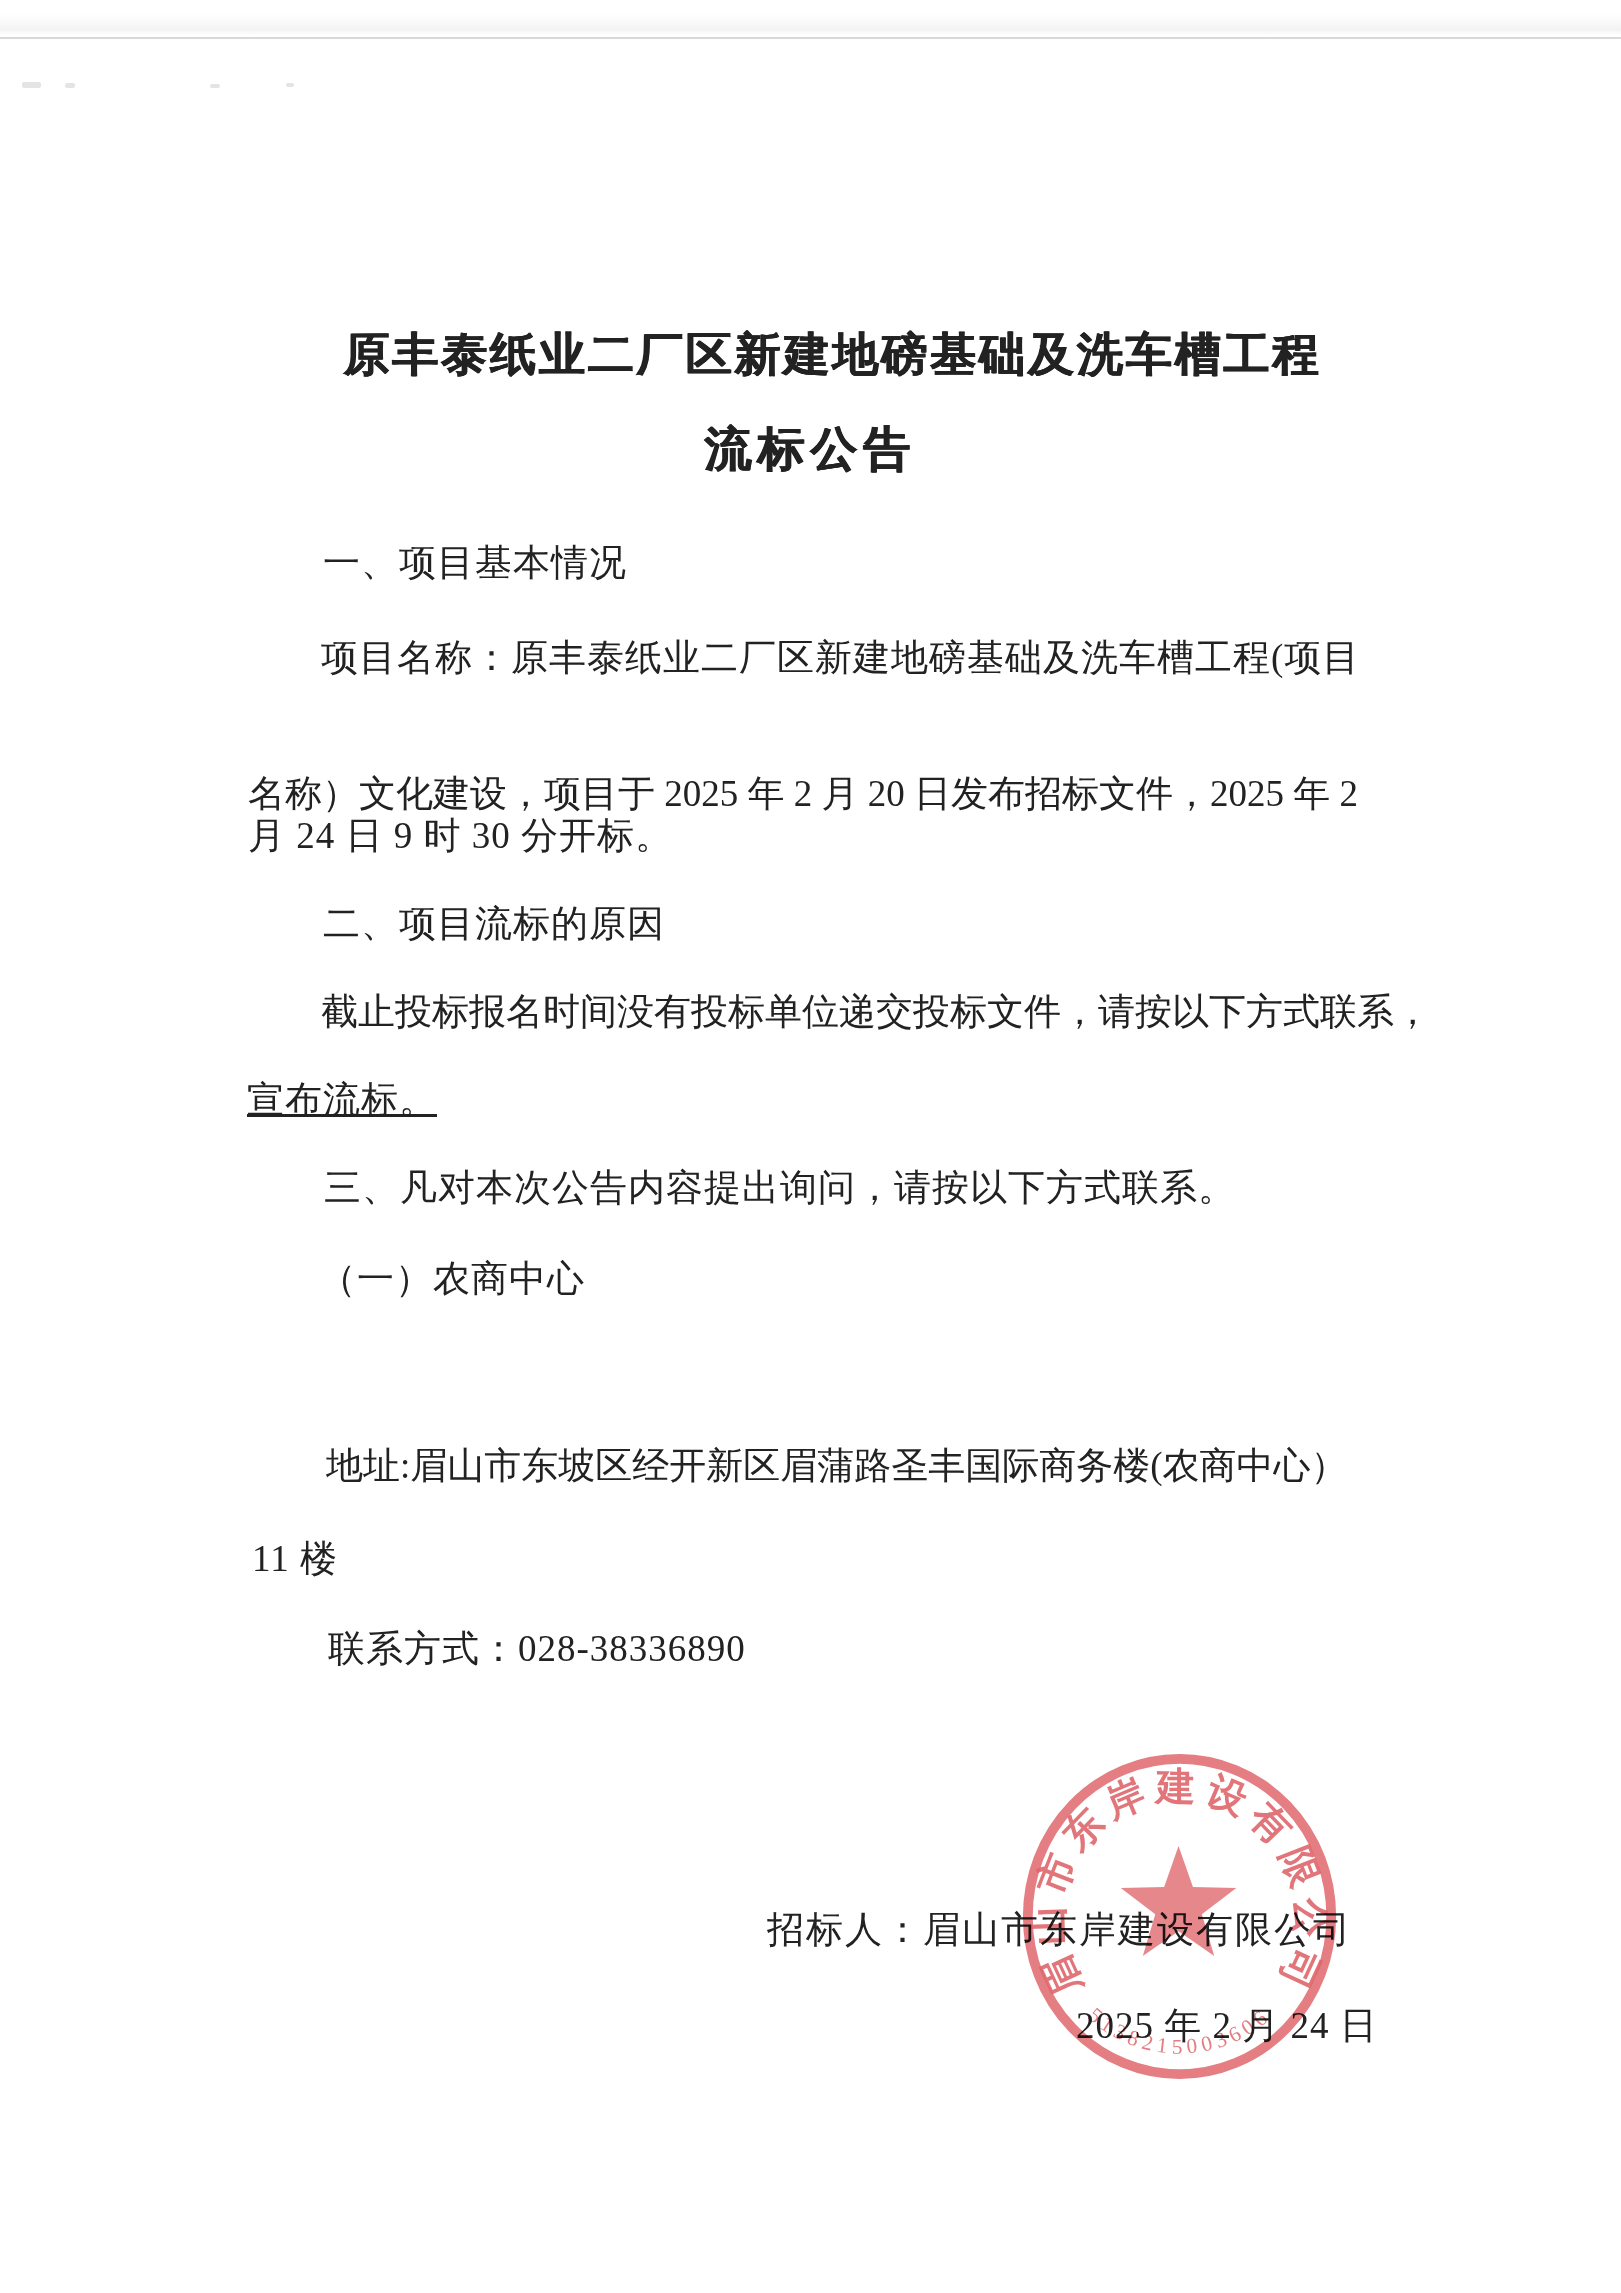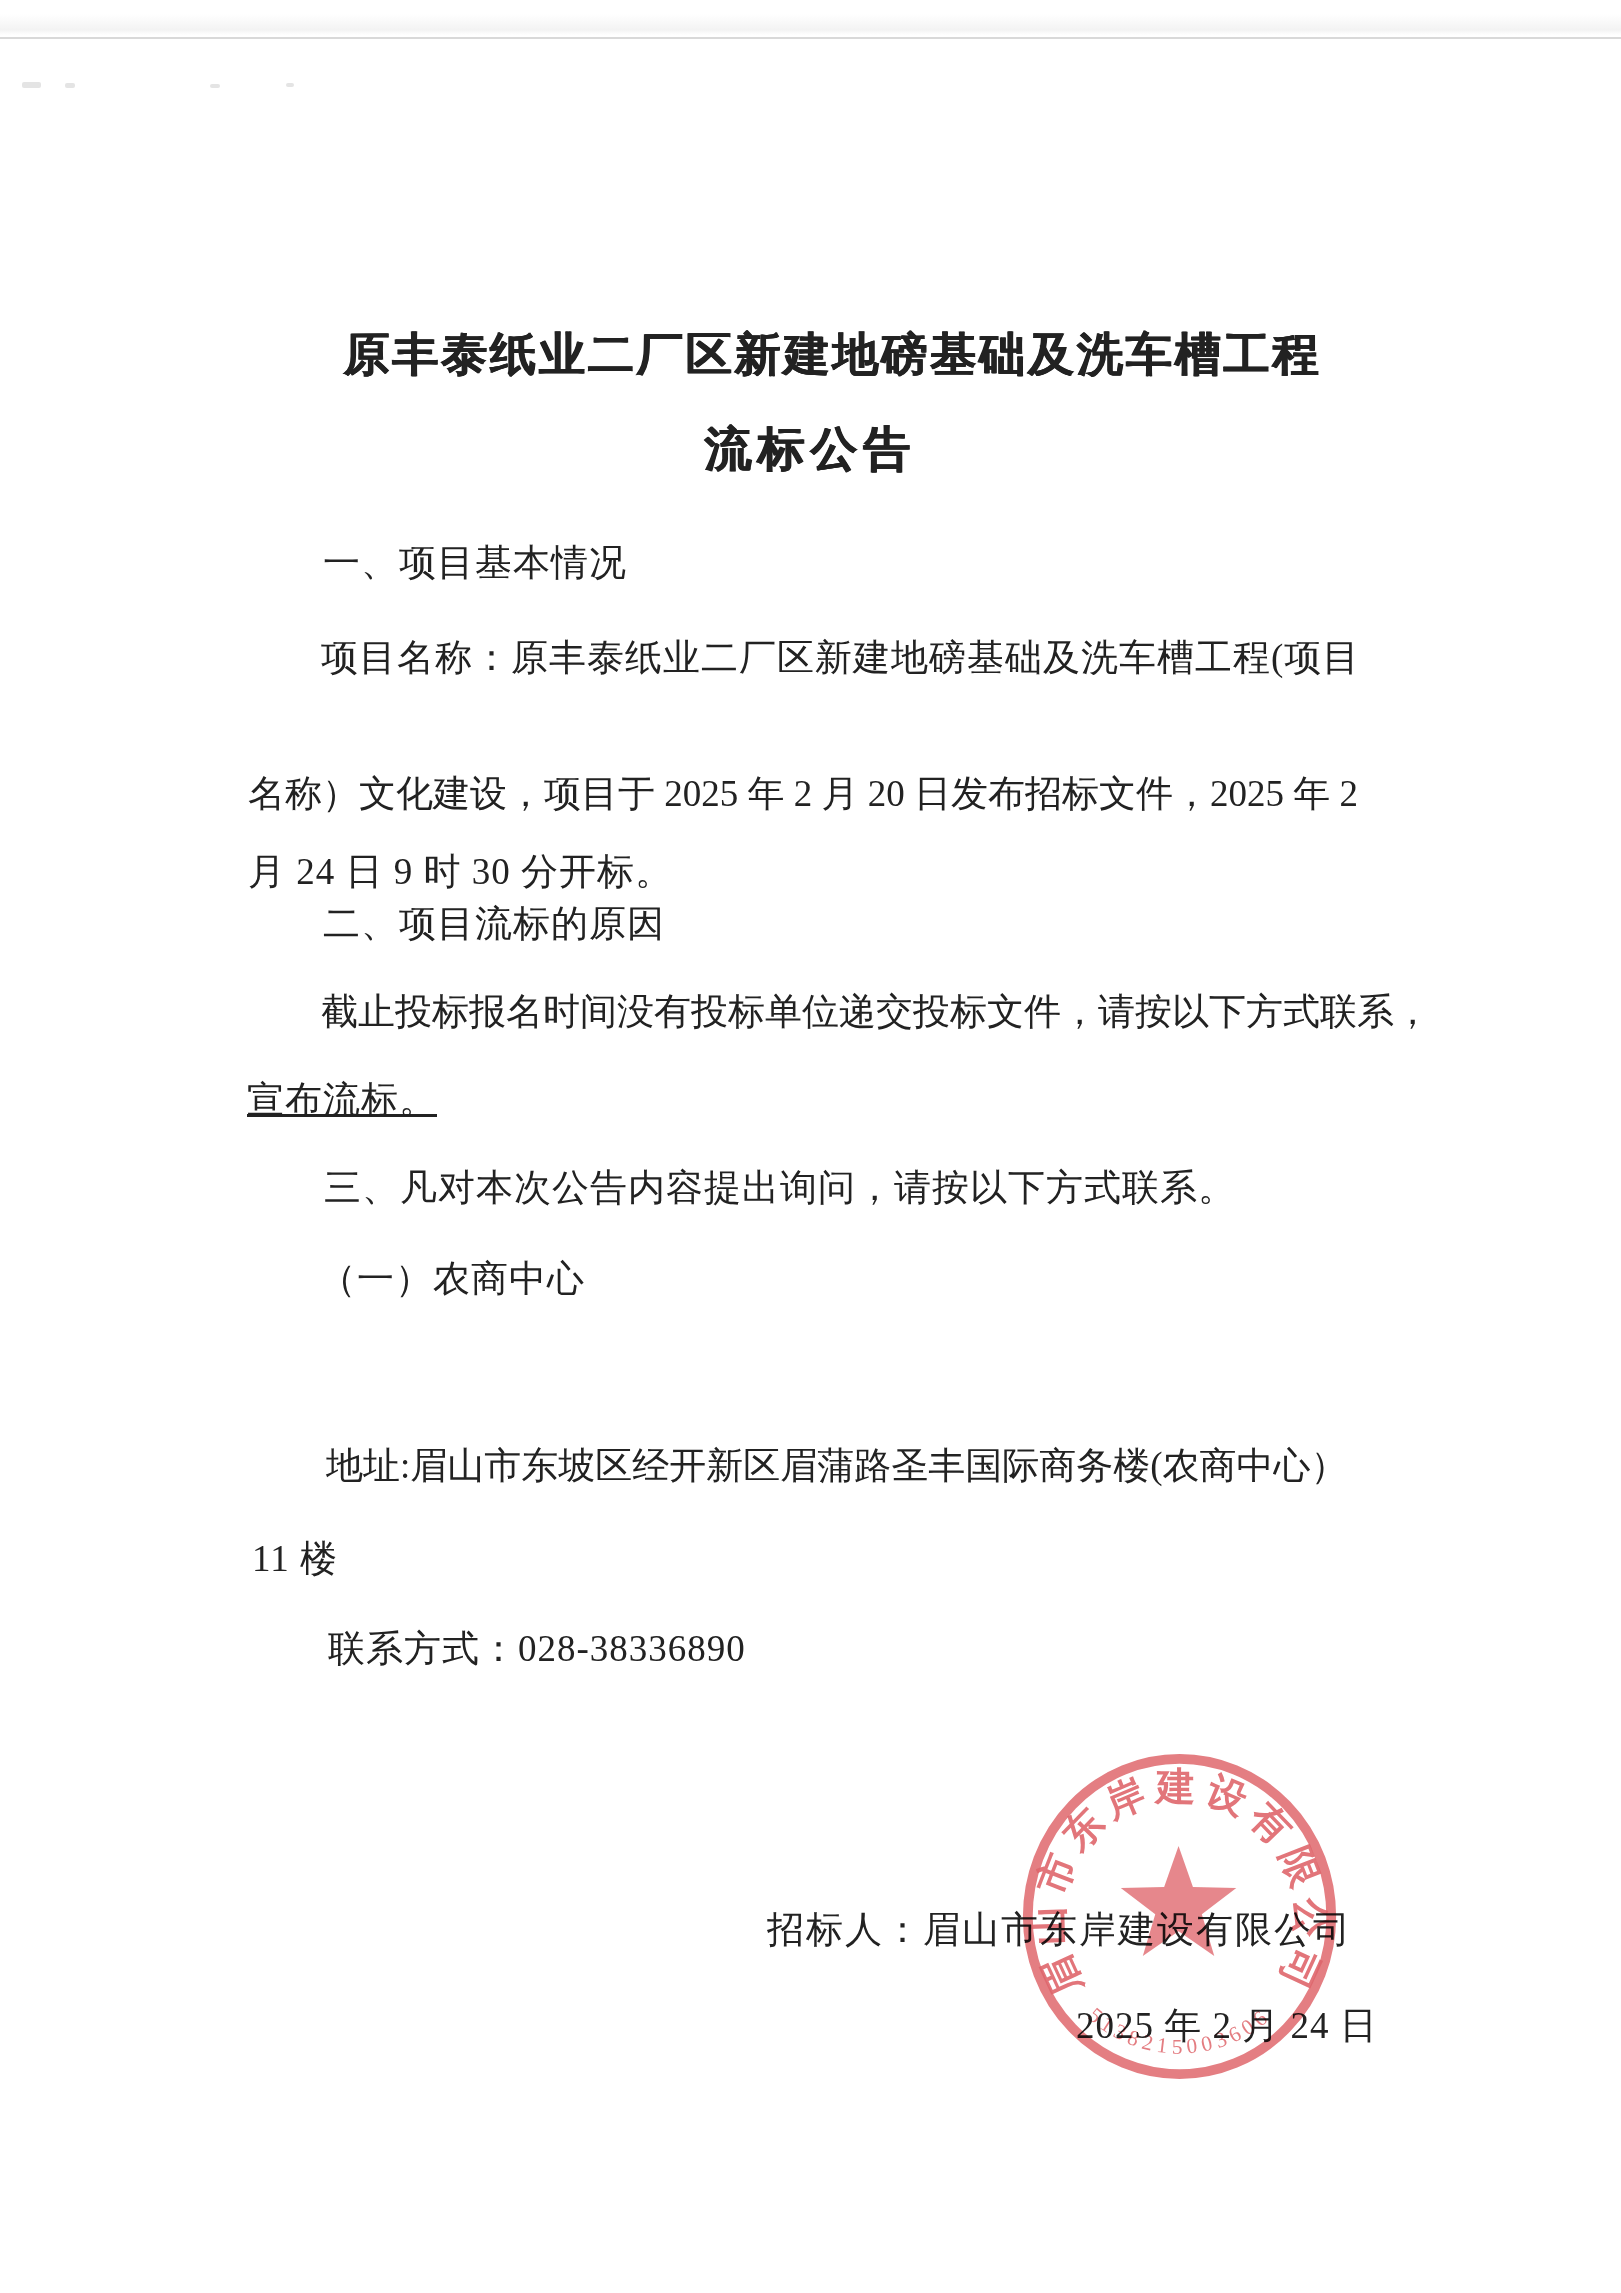--- a/index.html
+++ b/index.html
@@ -38,21 +38,21 @@
   .title{
     left:0;width:1621px;text-align:center;font-weight:bold;
     text-shadow:0.6px 0 0 currentColor,-0.6px 0 0 currentColor;
   }
   .t1{top:329px;font-size:46px;letter-spacing:2.9px;padding-left:22px;}
   .t2{top:422px;font-size:47px;letter-spacing:5.9px;}
 
   .h1{top:542px;left:323px;}
   .p1a{top:637px;left:321px;}
   .p1b{top:726px;left:248px;letter-spacing:0;margin-top:47px;}
-  .p1c{top:815px;left:248px;margin-top:36px;}
+  .p1c{top:815px;left:248px;}
   .h2{top:903px;left:323px;}
   .p2a{top:991px;left:321px;letter-spacing:0;}
   .p2b{top:1079px;left:247px;text-decoration:underline;}
   .h3{top:1167px;left:324px;}
   .sub{top:1258px;left:319px;}
   .iname{top:1354px;left:326px;}
   .iaddr{top:1445px;left:326px;letter-spacing:0;}
   .iaddr2{top:1538px;left:252px;}
   .icontact{top:1628px;left:328px;}
   .sign{top:1909px;left:767px;letter-spacing:2px;}

